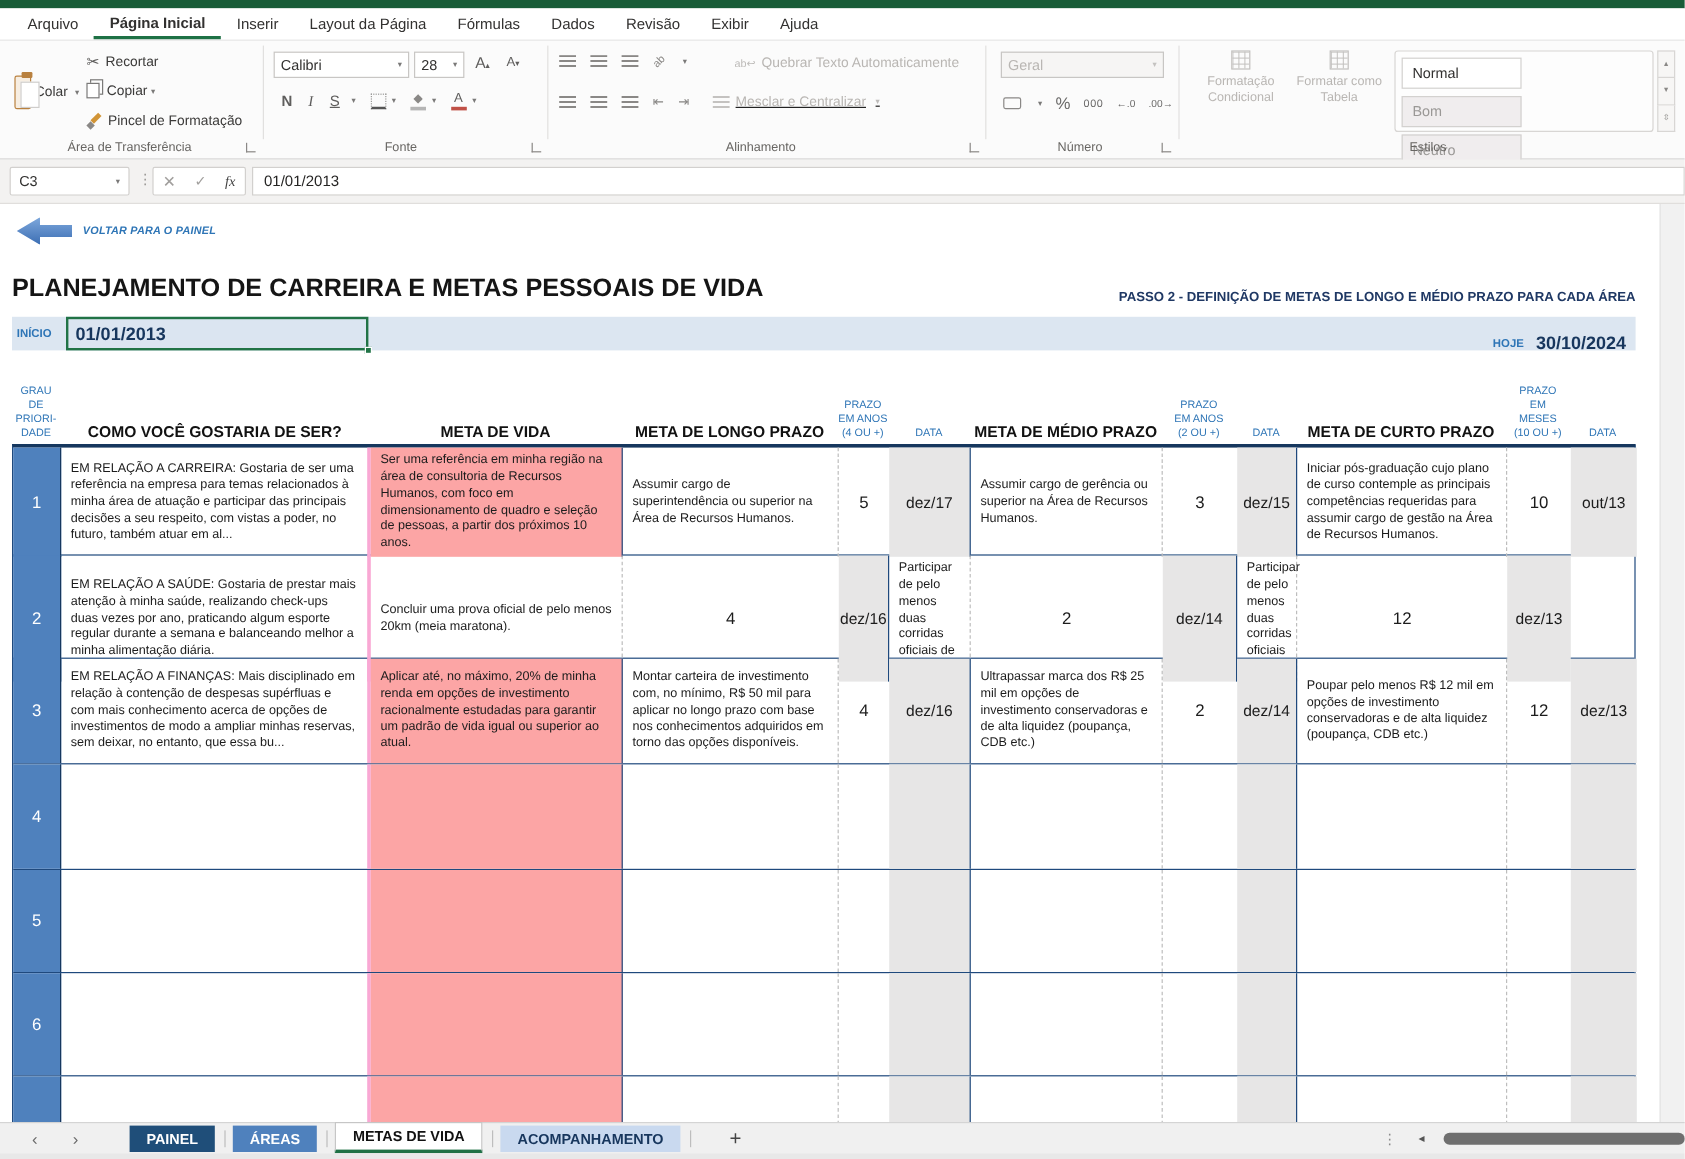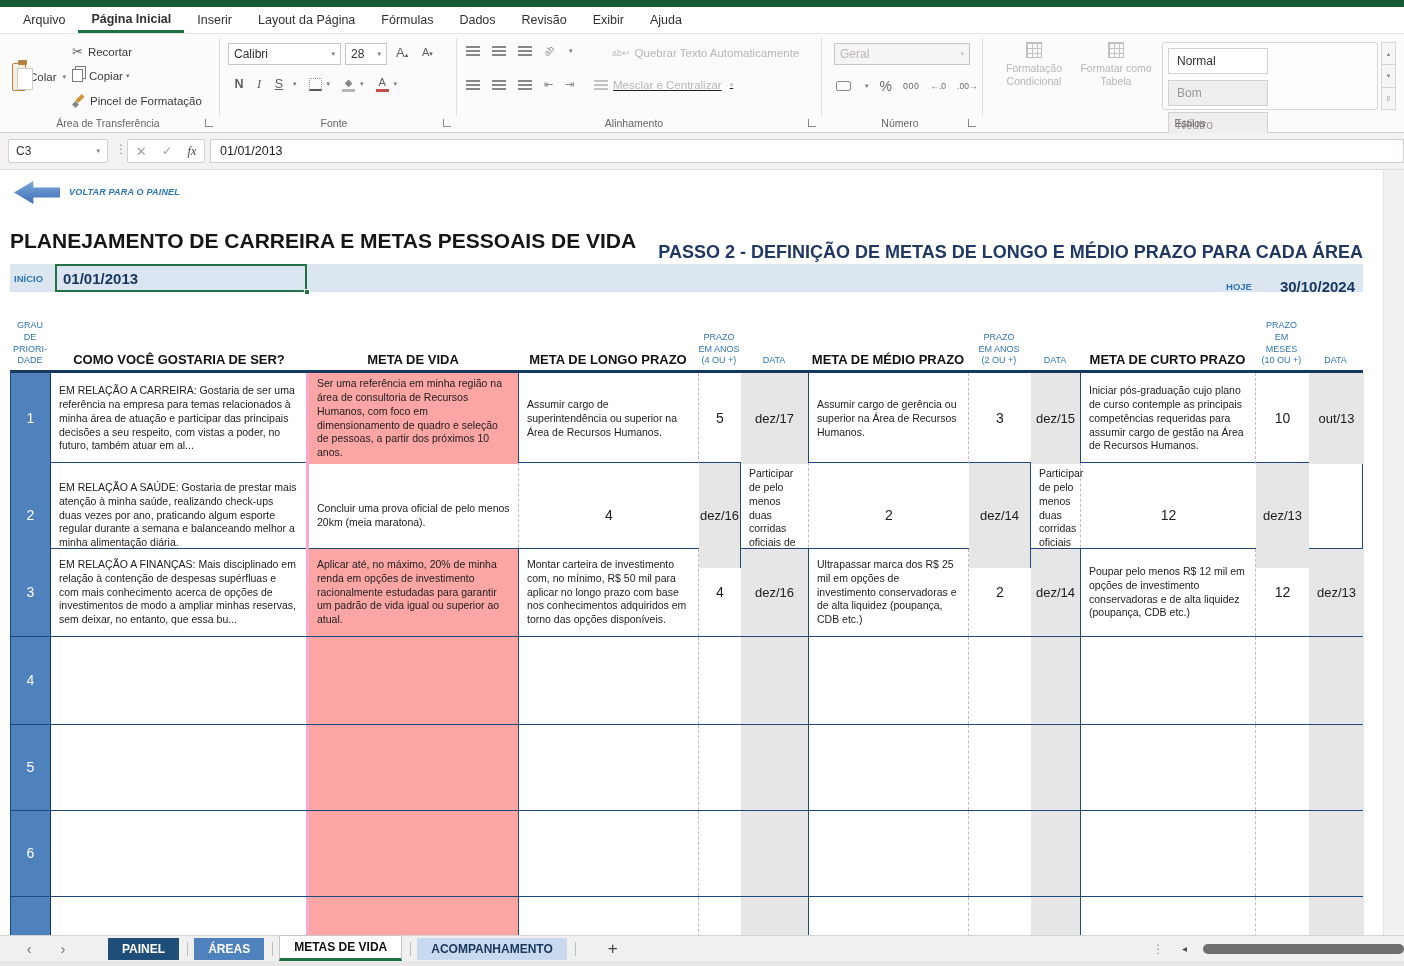--- a/index.html
+++ b/index.html
@@ -45,26 +45,26 @@
   .fdots { position:absolute; left:115px; top:9px; color:#979593; font-size:12px; }
   .fxbox { position:absolute; left:127px; top:6px; width:78px; height:24px; background:#fff; border:1px solid #d2d0ce; border-radius:2px; display:flex; align-items:center; justify-content:space-around; }
   .finput { position:absolute; left:210px; top:6px; width:1194px; height:24px; background:#fff; border:1px solid #d2d0ce; display:flex; align-items:center; padding-left:9px; font-size:12.5px; color:#252423; }
 
   
   .sheet { position:absolute; left:0; top:170px; width:1404px; height:765px; background:#fff; overflow:hidden; }
   .vscroll { position:absolute; right:0; top:0; width:21px; height:765px; background:#f1f1f1; border-left:1px solid #e3e3e3; }
   .backarrow { position:absolute; left:14px; top:11px; width:46px; height:23px; background:linear-gradient(180deg,#7ea8dc,#3c6eb3); clip-path:polygon(0 50%, 42% 0, 42% 28%, 100% 28%, 100% 72%, 42% 72%, 42% 100%); }
   .backtext { position:absolute; left:69px; top:17px; font-size:9px; font-weight:700; font-style:italic; color:#2e75b6; letter-spacing:.2px; }
   .wtitle { position:absolute; left:10px; top:59px; font-size:21px; font-weight:700; color:#151515; }
-  .wstep { position:absolute; right:41px; top:72px; font-size:18px; font-weight:700; color:#1f3864; }
+  .wstep { position:absolute; right:41px; top:72px; font-size:11px; font-weight:700; color:#1f3864; }
   .strip { position:absolute; left:10px; top:94px; width:1353px; height:28px; background:#dce6f1; }
   .lblue { font-size:9.5px; font-weight:700; color:#2e75b6; }
   .selcell { position:absolute; left:45px; top:0; width:252px; height:28px; background:#dbe5f1; border:2px solid #217346; display:flex; align-items:center; padding-left:6px; font-size:15px; font-weight:700; color:#17365d; }
   .fillhandle { position:absolute; left:294px; top:25px; width:6px; height:6px; background:#217346; border:1px solid #fff; }
-  .hoje { position:absolute; right:8px; top:0; height:44px; display:flex; align-items:center; gap:28px;margin-left:48px; }
+  .hoje { position:absolute; right:8px; top:0; height:44px; display:flex; align-items:center; gap:10px;margin-left:48px; }
   .hojeval { font-size:15px; font-weight:700; color:#17365d; }
   .inicio { position:absolute; left:4px; top:0; height:28px; display:flex; align-items:center; }
 
   .grid12 { display:grid; grid-template-columns:40px 258px 210px 180px 42px 68px 160px 62px 50px 175px 53px 55px; }
   .thead { position:absolute; left:10px; top:130px; width:1353px; height:70px; }
   .hc { display:flex; align-items:flex-end; justify-content:center; text-align:center; padding-bottom:3px; }
   .hc.big { font-weight:700; font-size:13px; color:#111; line-height:1.1; }
   .hc.small { font-size:9px; color:#2e75b6; white-space:pre-line; line-height:1.3; }
 
   .tbl { position:absolute; left:10px; top:200px; width:1353px; border-top:3px solid #16375e; border-left:1px solid #1f497d; border-right:1px solid #1f497d; }

